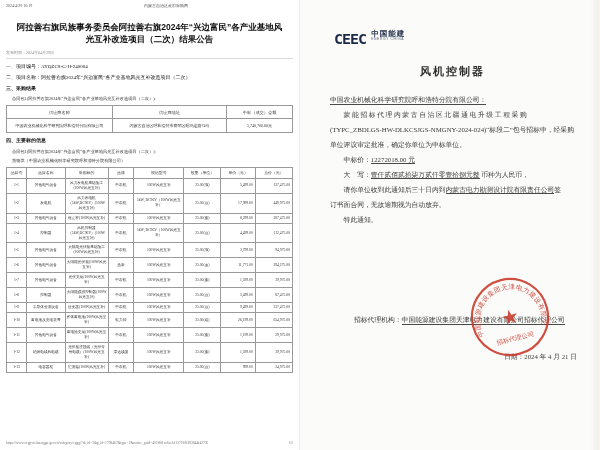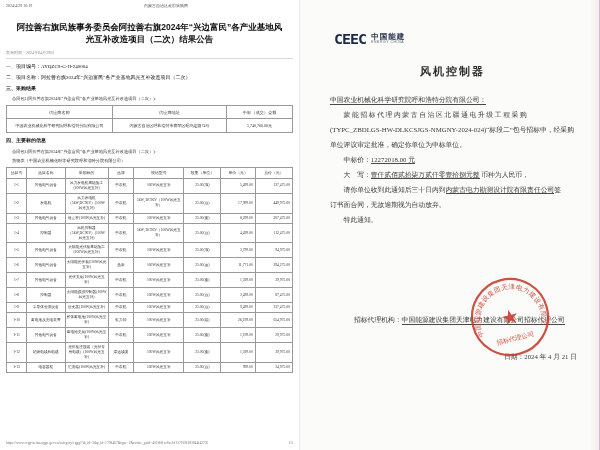--- a/index.html
+++ b/index.html
@@ -1,18 +1,18 @@
 <!DOCTYPE html>
 <html><head>
 <meta charset="utf-8">
 <style>
   * { margin:0; padding:0; box-sizing:border-box; }
   html,body { width:600px; height:450px; overflow:hidden; background:#fff;
     font-family:"Liberation Serif","DejaVu Serif",serif; color:#222; }
-  .canvas { width:600px; height:450px; display:flex; background:#f9a8d4; }
+  .canvas { width:600px; height:450px; display:flex; background:#fef9c3; }
 
   
   .page-left { width:300px; height:450px; background:#fff; position:relative;
     padding:3px 6px 0 6px; border-right:1px solid #ececec; }
   .print-header { display:flex; font-size:4px; color:#555; }
   .print-header .dt { width:130px; }
   .print-header .site { margin-left:8px; }
   .doc-title { margin:13px 10px 0 10px; text-align:center; font-size:8.5px; font-weight:bold;
     line-height:1.45; color:#111; font-family:"Liberation Sans","DejaVu Sans",sans-serif; }
   .pub-date { margin-top:4px; font-size:4px; color:#888; }
@@ -34,21 +34,21 @@
   .items-tbl col.c6 { width:12%; } .items-tbl col.c7 { width:13%; }
   .items-tbl td[data-cell="6"], .items-tbl td[data-cell="7"] { text-align:right; padding-right:2px; }
   .page-left .foot { position:absolute; left:6px; right:6px; bottom:5px; display:flex;
     justify-content:space-between; font-size:3.6px; color:#777; }
   .page-left .foot .url { max-width:260px; overflow:hidden; white-space:nowrap; }
 
   
   .page-right { width:299px; height:450px; background:#fbfbf9; position:relative;
     padding:30px 24px 0 30px; color:#3b3b3b;
     background-image:linear-gradient(to left, rgba(0,0,0,0.05), rgba(0,0,0,0) 9px); }
-  .logo-row { display:flex; align-items:center; height:18px; margin-left:4px; }
+  .logo-row { display:flex; align-items:flex-start; height:18px; margin-left:4px; }
   .logo-mark { font-family:"DejaVu Sans Mono","Liberation Mono",monospace; font-weight:bold;
     font-size:15px; letter-spacing:-1px; color:#1c2a47; transform:scaleY(0.9); }
   .logo-text { margin-left:5px; line-height:1.1; }
   .logo-cn { font-size:7.5px; font-weight:bold; color:#1c2a47;
     font-family:"Liberation Sans","DejaVu Sans",sans-serif; letter-spacing:1px; }
   .logo-en { font-size:3.4px; color:#5a6472; font-family:"Liberation Sans","DejaVu Sans",sans-serif;
     letter-spacing:0.6px; }
   .notice-title { text-align:center; font-size:11px; font-weight:bold; color:#2e2e2e;
     margin-top:16px; letter-spacing:2px; }
   .notice-body { margin-top:14px; font-size:6.8px; line-height:2.2; color:#3b3b3b; }

